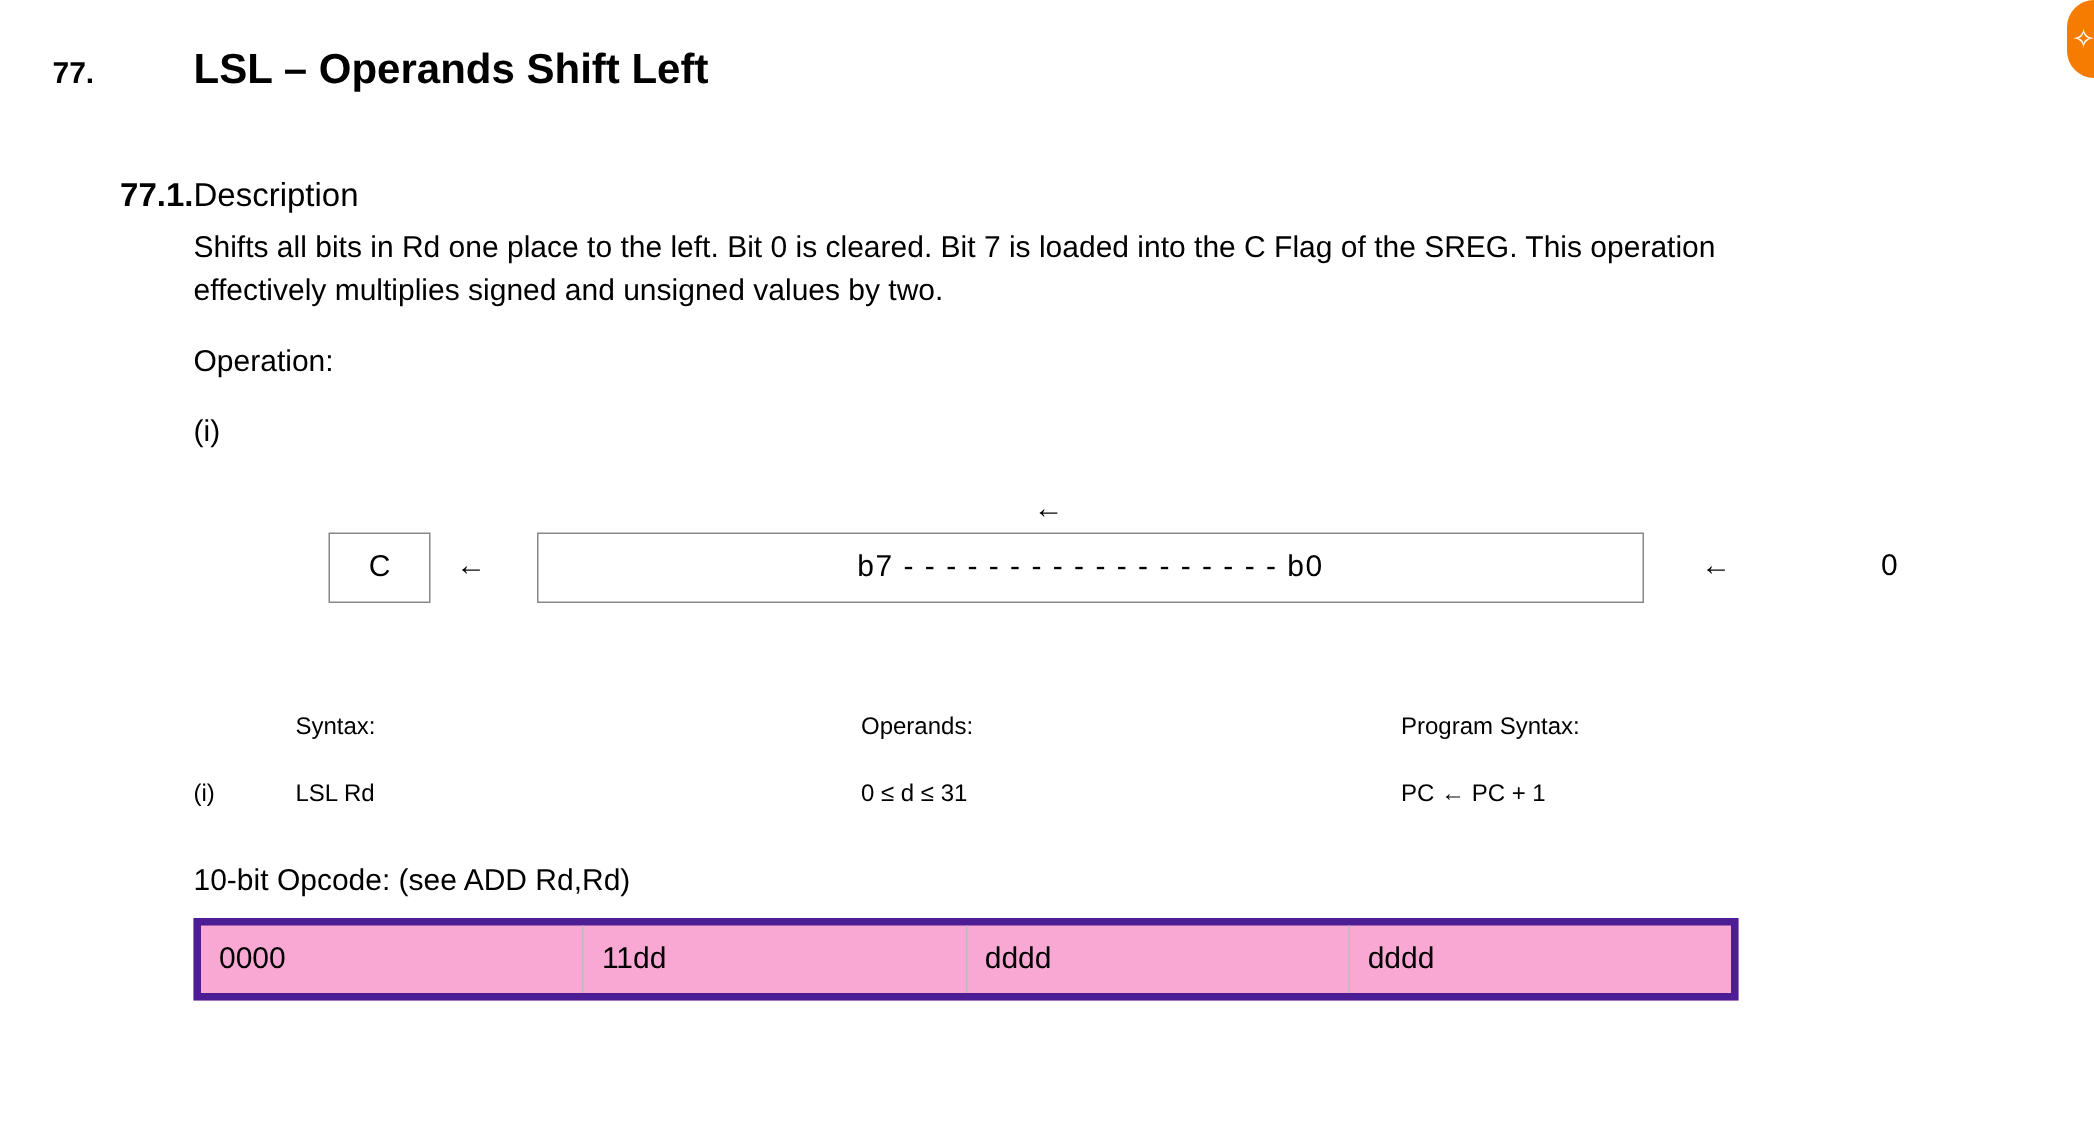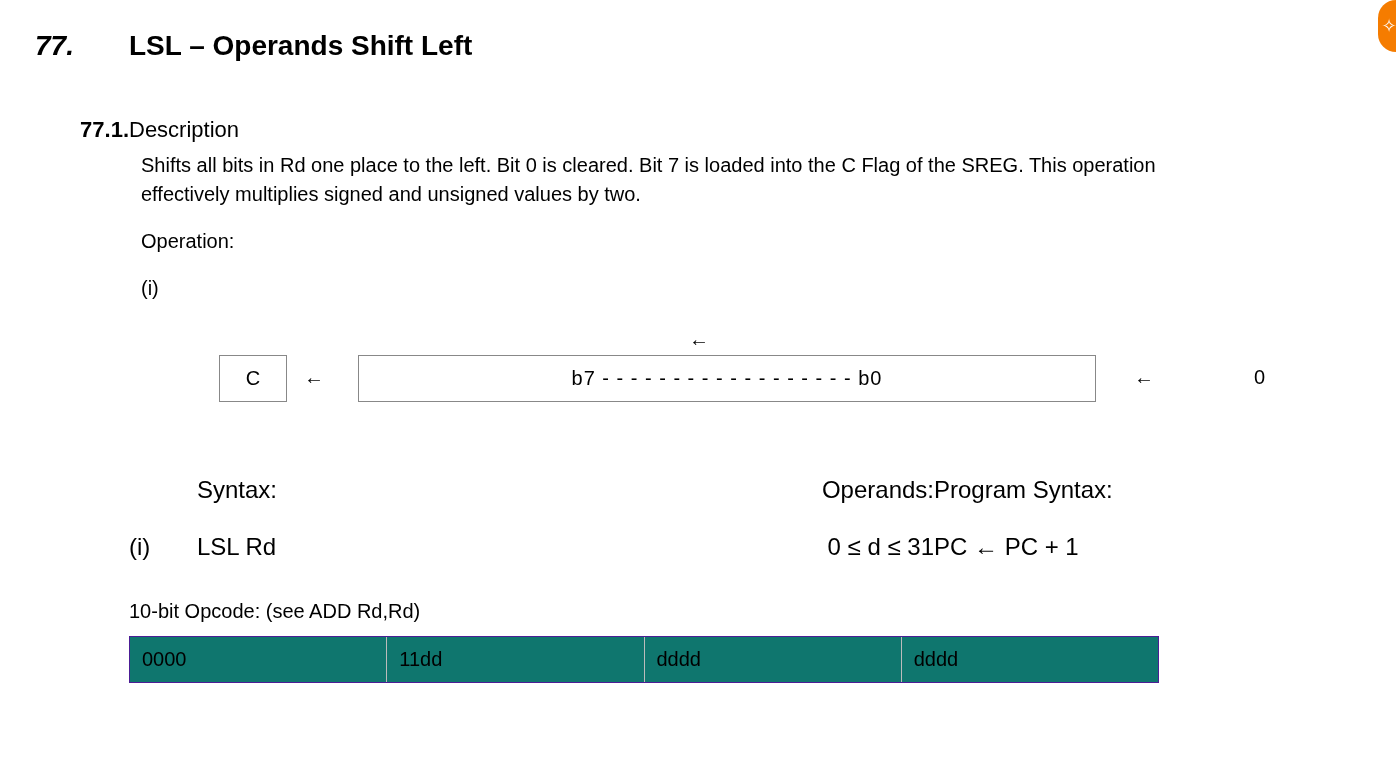--- a/index.html
+++ b/index.html
@@ -14,24 +14,23 @@
   }
   .page {
     padding: 30px 40px 0 35px;
   }
   .h1row {
     display: flex;
     align-items: baseline;
     margin: 0 0 55px 0;
   }
   .h1num {
-    font-size: 28px;
+    font-size: 20px;
     font-weight: 700;
     width: 94px;
-    font-style: italic;
   }
   .h1title {
     font-size: 28px;
     font-weight: 700;
   }
   .h2row {
     display: flex;
     align-items: baseline;
     margin: 0 0 8px 0;
   }
@@ -44,21 +43,21 @@
   .h2title {
     font-size: 22px;
     font-weight: 400;
   }
   .body {
     margin-left: 94px;
     width: 1030px;
     font-size: 20px;
     line-height: 1.45;
   }
-  .para { margin: 2px 0 18px 12px; }
+  .para { margin: 2px 0 18px 0; }
 
   .diagram {
     position: relative;
     margin: 30px 0 50px 0;
     height: 90px;
   }
   .arrow-top {
     position: absolute;
     left: 560px;
     top: -8px;
@@ -80,35 +79,35 @@
   .zerobox {
     position: absolute;
     left: 1125px;
     top: 30px;
     font-size: 20px;
   }
 
   .syntaxrow {
     display: flex;
     margin: 0 0 22px 0;
-    font-size: 24px;
+    font-size: 16px;
   }
   .syntaxrow .c0 { width: 68px; }
   .syntaxrow .c1 { width: 377px; }
-  .syntaxrow .c2 { width: 360px; text-align: right; }
+  .syntaxrow .c2 { width: 360px; }
   .syntaxrow .c3 { flex: 1; }
 
   .opcode-label {
     margin: 32px 0 10px 0;
     font-size: 20px;
   }
   .optable {
     display: flex;
-    border: 1px solid #4c1d95;
-    background: #0f766e;
+    border: 5px solid #4c1d95;
+    background: #f9a8d4;
     font-size: 20px;
     justify-content: flex-end;
   }
   .optable div {
     flex: 1;
     padding: 8px 12px;
     border-right: 1px solid #bbb;
   }
   .optable div:last-child { border-right: none; }
 

